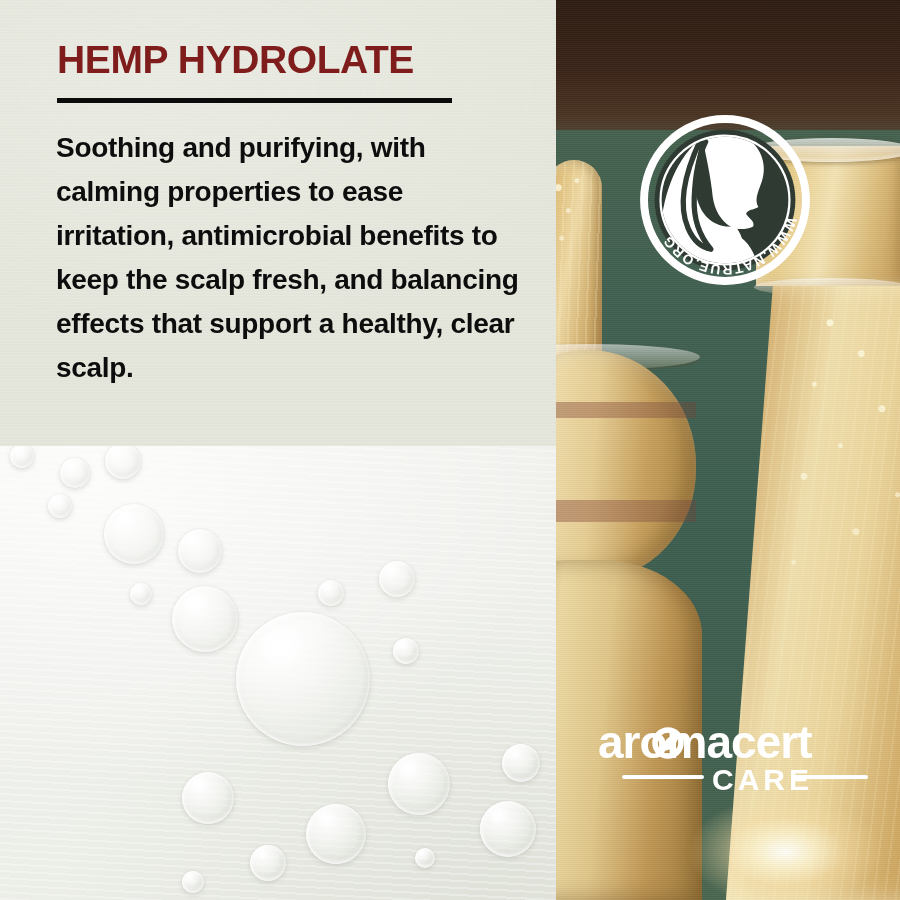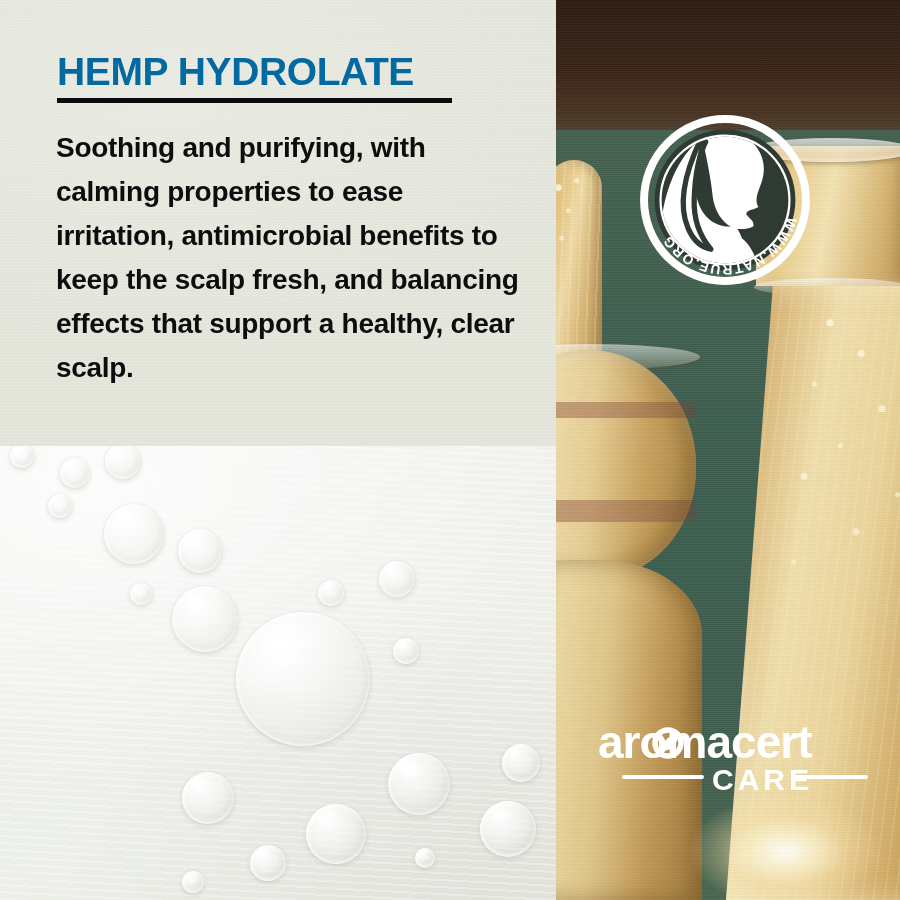--- a/index.html
+++ b/index.html
@@ -18,22 +18,22 @@
   }
   .text-panel .grain {
     position:absolute; inset:0;
     background:
       repeating-linear-gradient(0deg, rgba(255,255,255,.25) 0 1px, rgba(0,0,0,0) 1px 3px),
       radial-gradient(120% 80% at 30% 20%, rgba(255,255,255,.4), rgba(0,0,0,0) 70%);
     opacity:.55; pointer-events:none;
   }
 
   .title {
-    position:absolute; left:57px; top:52px;
-    font-size:39px; font-weight:700; color:#0369a1;
+    position:absolute; left:57px; top:40px;
+    font-size:39px; font-weight:700; color:#7f1d1d;
     letter-spacing:-0.4px; white-space:nowrap;
     line-height:1;
   }
   .title-underline {
     position:absolute; left:57px; top:98px;
     width:395px; height:5px; background:#0b0b0b;
   }
 
   .body-copy {
     position:absolute; left:56px; top:126px;

